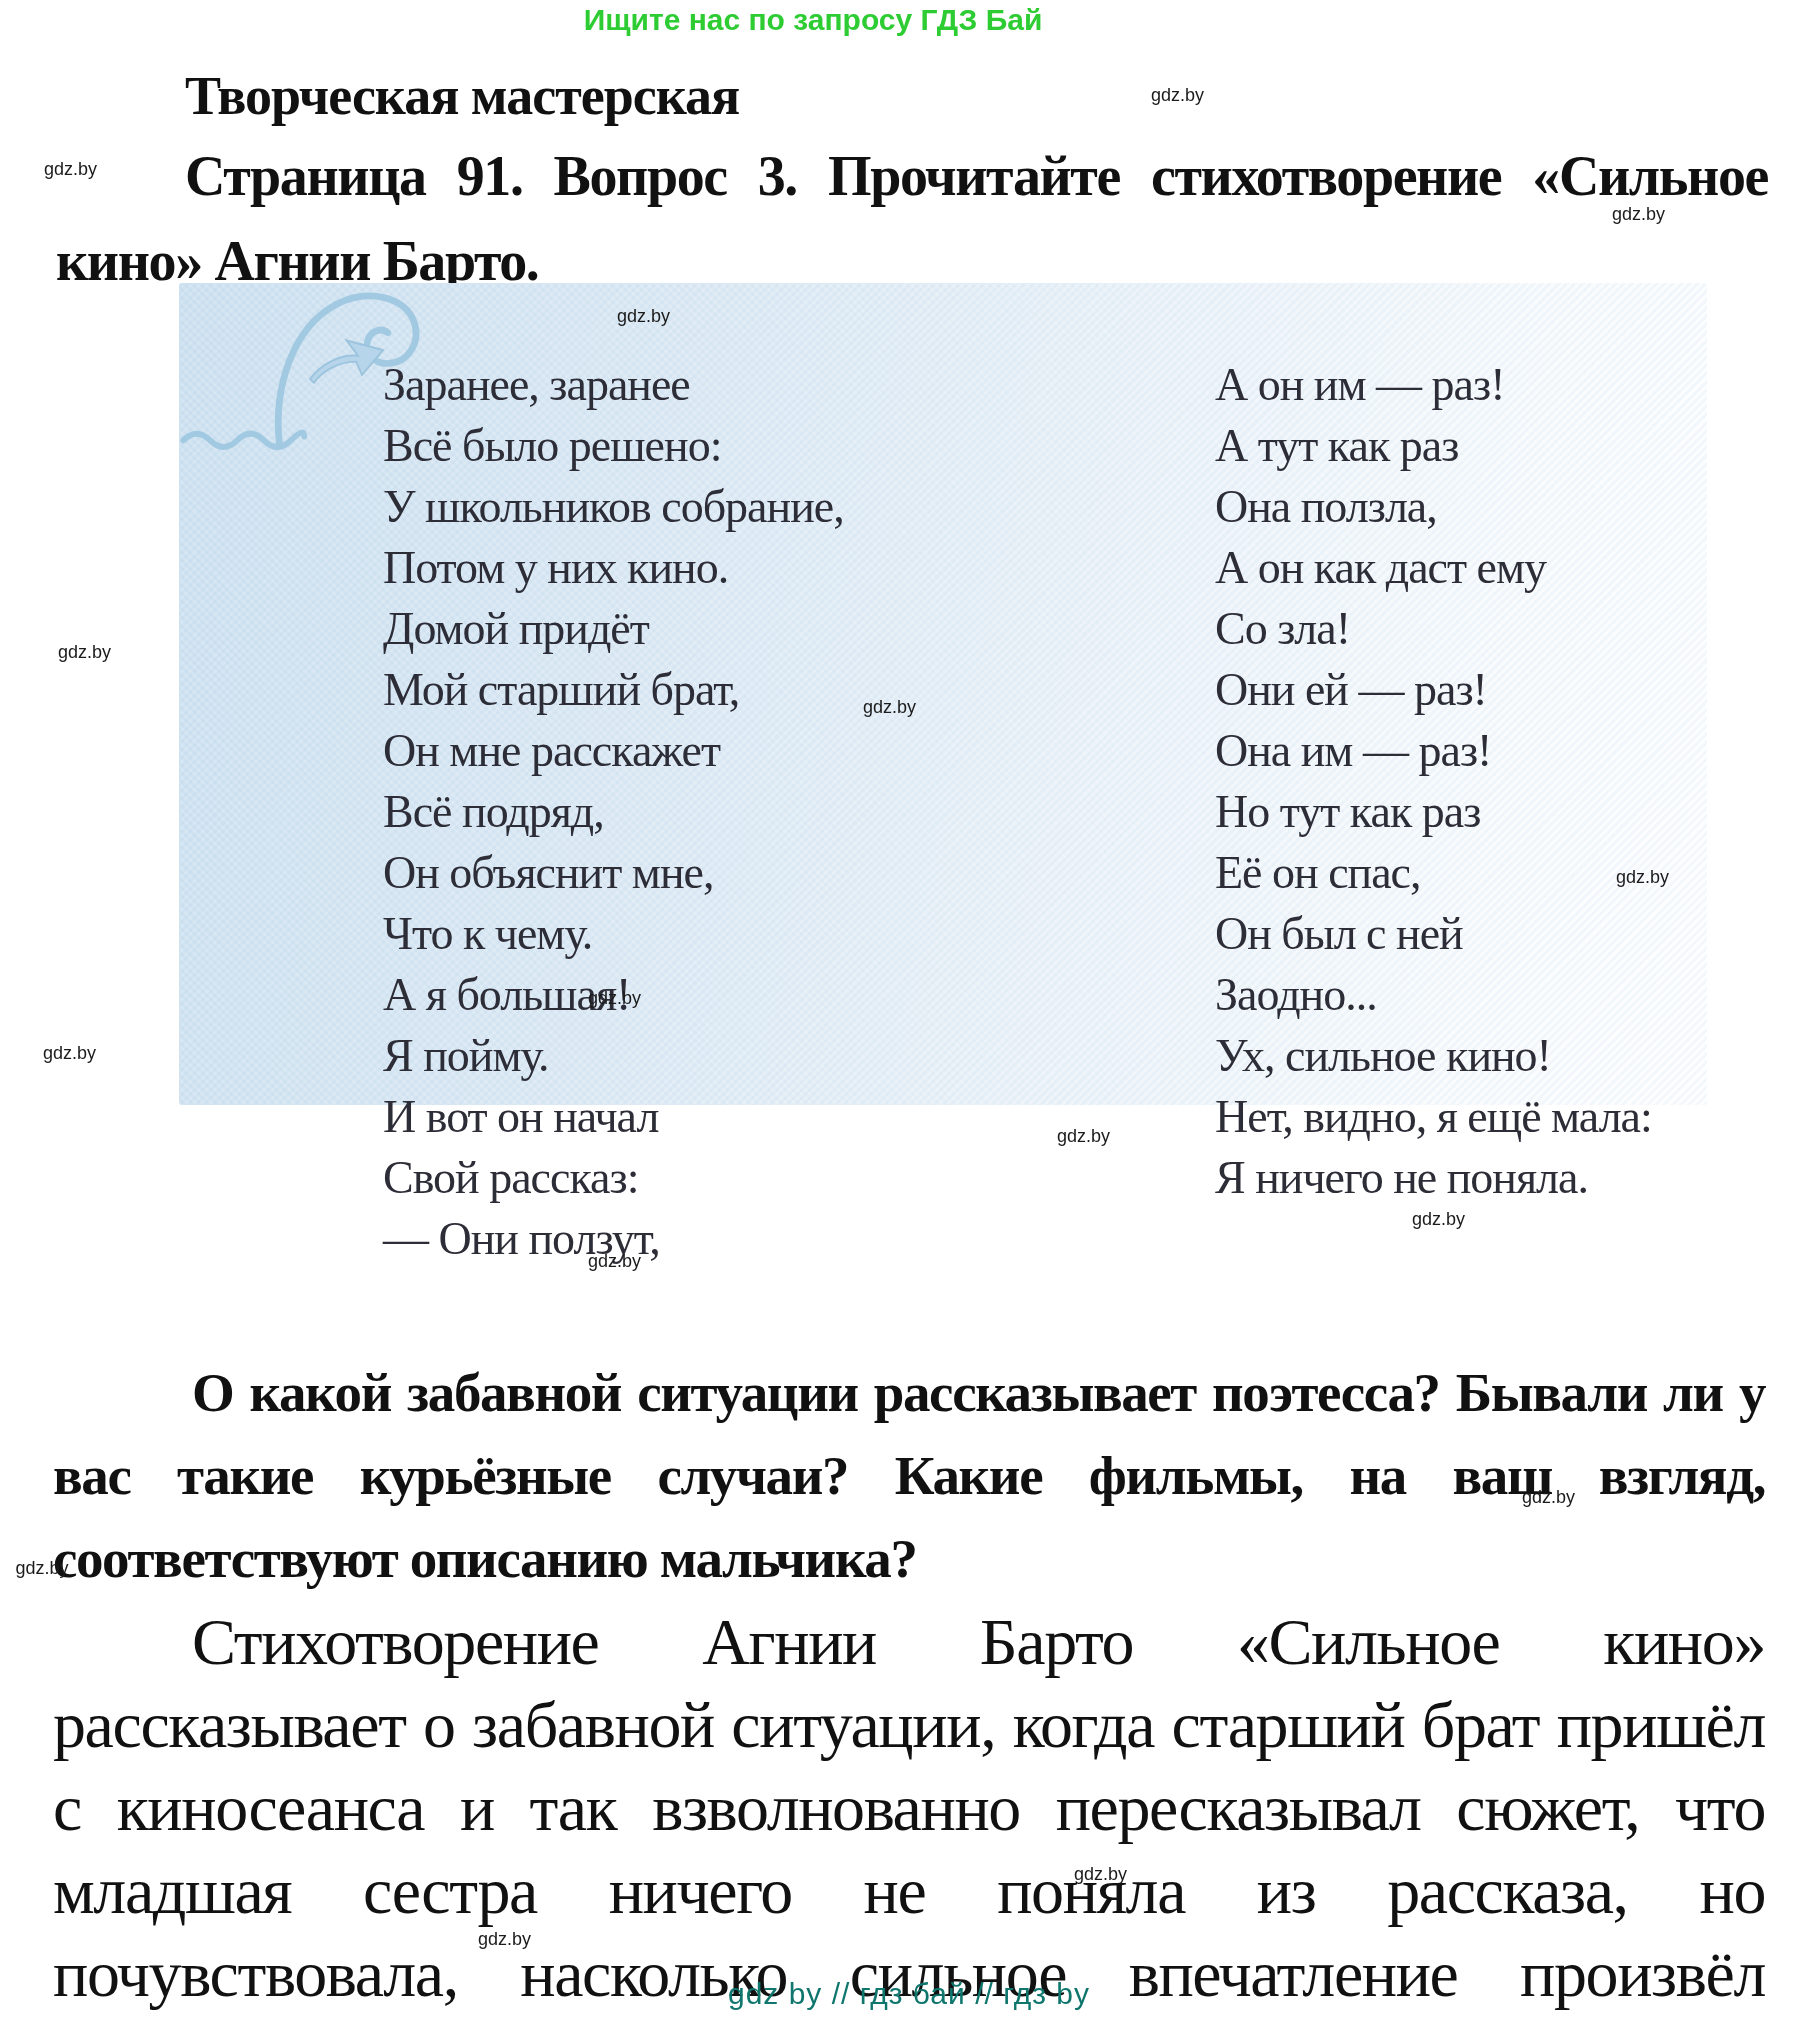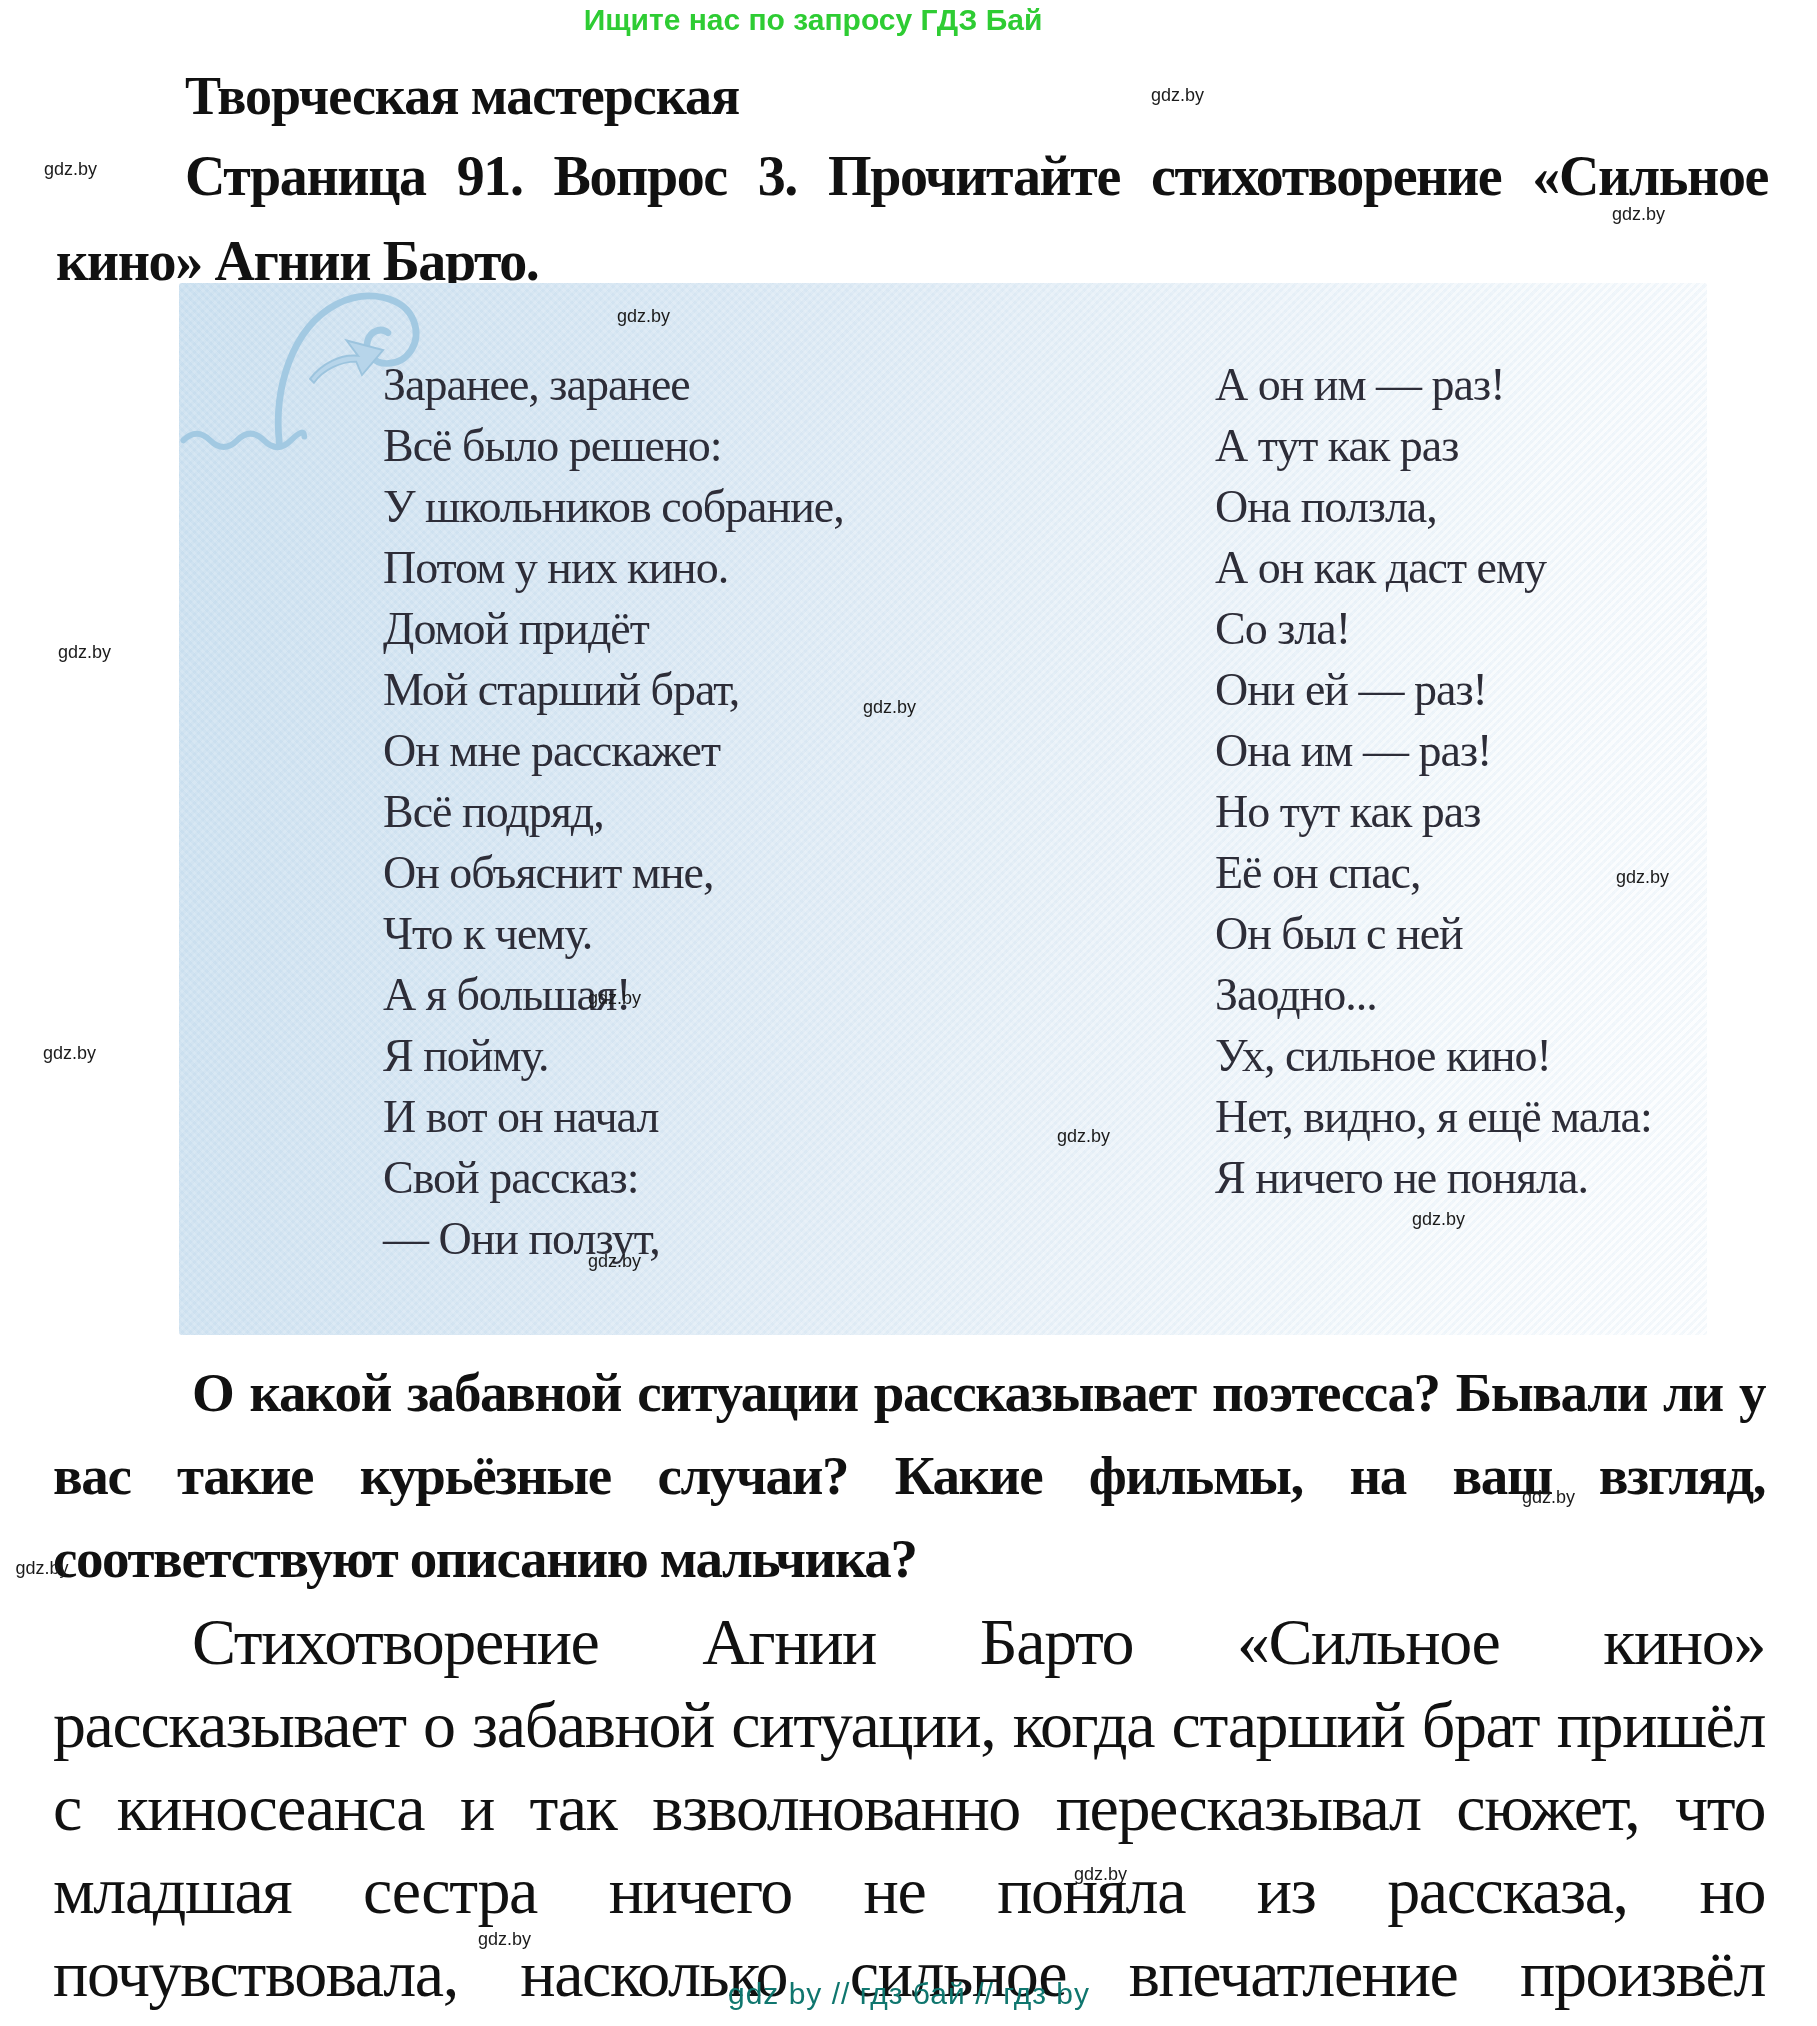--- a/index.html
+++ b/index.html
@@ -42,21 +42,21 @@
     font-weight:700;
     line-height:85px;
     text-align:justify;
     text-indent:129px;
     letter-spacing:-1.4px;
   }
   
   .poem-box{
     position:absolute;
     left:179px; top:283px;
-    width:1528px; height:1052px;
+    width:1528px; height:822px;
     background:
       repeating-linear-gradient(45deg, rgba(255,255,255,0.14) 0 2.9px, rgba(0,0,0,0) 2.9px 5.8px),
       repeating-linear-gradient(-45deg, rgba(150,190,220,0.10) 0 2.9px, rgba(0,0,0,0) 2.9px 5.8px),
       linear-gradient(100deg,#cde1f0 0%, #dcE9f4 32%, #ecf3f9 60%, #f8fbfd 82%, #fdfeff 100%);
     border-radius:2.9px;
   }
   .wave-ornament{
     position:absolute;
     left:-13.4px; top:-7.7px;
   }

